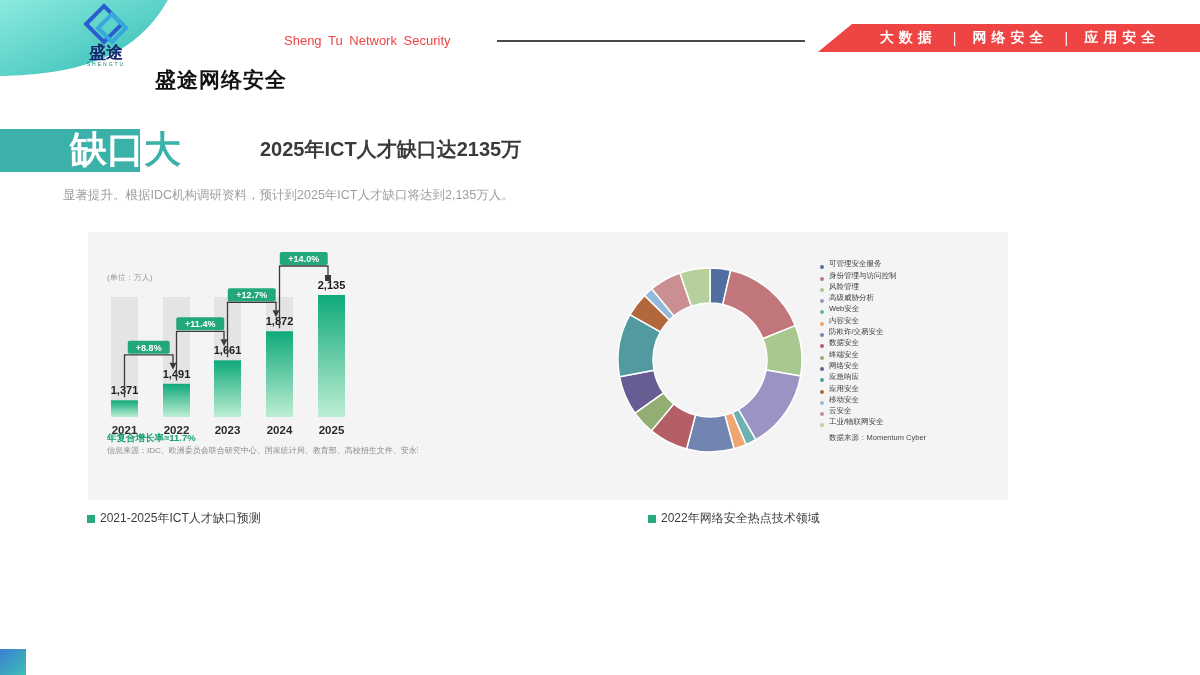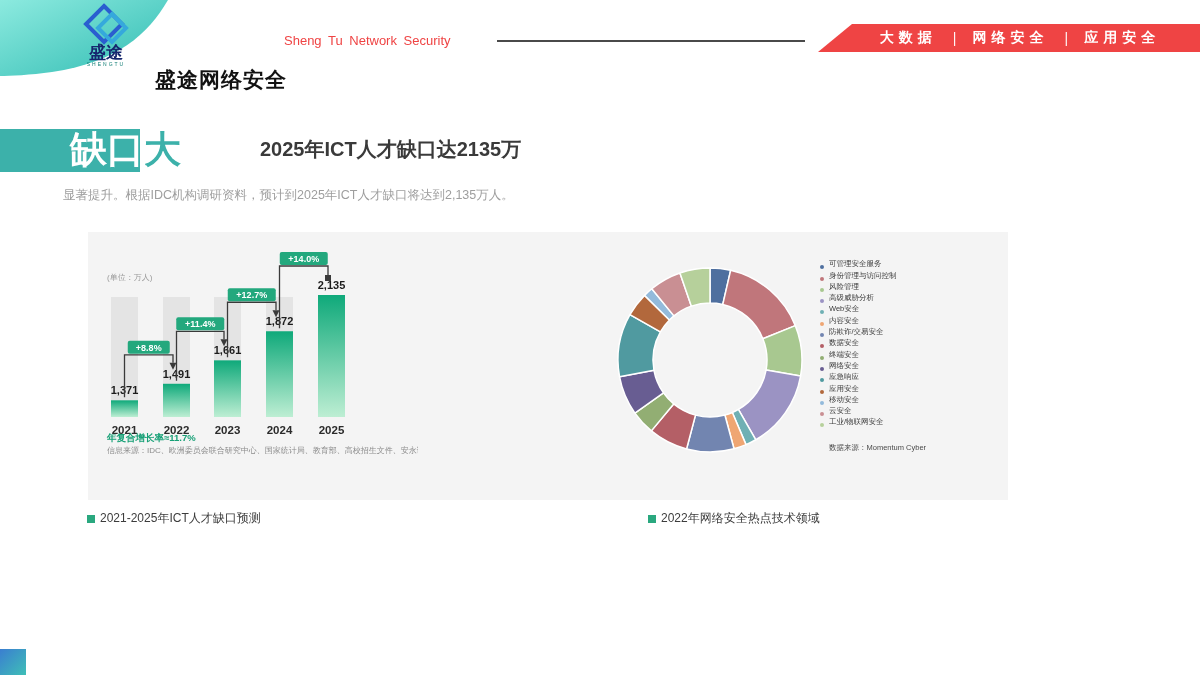--- a/index.html
+++ b/index.html
@@ -24,21 +24,21 @@
                 font-size:20px;font-weight:700;color:#3a3a3a;}
   .intro{position:absolute;left:63px;top:186px;width:665px;font-size:12.5px;color:#9e9e9e;line-height:19.5px;}
   
   .panel{position:absolute;left:88px;top:232px;width:920px;height:268px;background:#f4f4f4;}
   #bar-svg{position:absolute;left:88px;top:232px;}
   #donut-svg{position:absolute;left:610px;top:262px;}
   .legend{position:absolute;left:820px;top:258px;width:186px;}
   .lrow{display:flex;align-items:flex-end;height:11.3px;gap:5px;}
   .ldot{width:4px;height:4px;border-radius:50%;flex:0 0 auto;}
   .llabel{font-size:7.5px;color:#3a3a3a;white-space:nowrap;}
-  .legend-source{margin-top:16px;padding-left:9px;font-size:7.5px;color:#4a4a4a;}
+  .legend-source{margin-top:6px;padding-left:9px;font-size:7.5px;color:#4a4a4a;}
   
   .caption{position:absolute;top:510px;display:flex;align-items:center;gap:5px;
            font-size:12px;color:#3c3c3c;}
   .cap-left{left:63px;margin-left:24px;} .cap-right{left:648px;align-items:center;}
   .cap-sq{width:8px;height:8px;background:#2aa87f;margin-top:1px;}
   .corner-square{position:absolute;left:0;top:649px;width:26px;height:26px;
                  background:linear-gradient(135deg,#3a7ed0,#3fbfb7);}
 </style>
 </head>
 <body>

